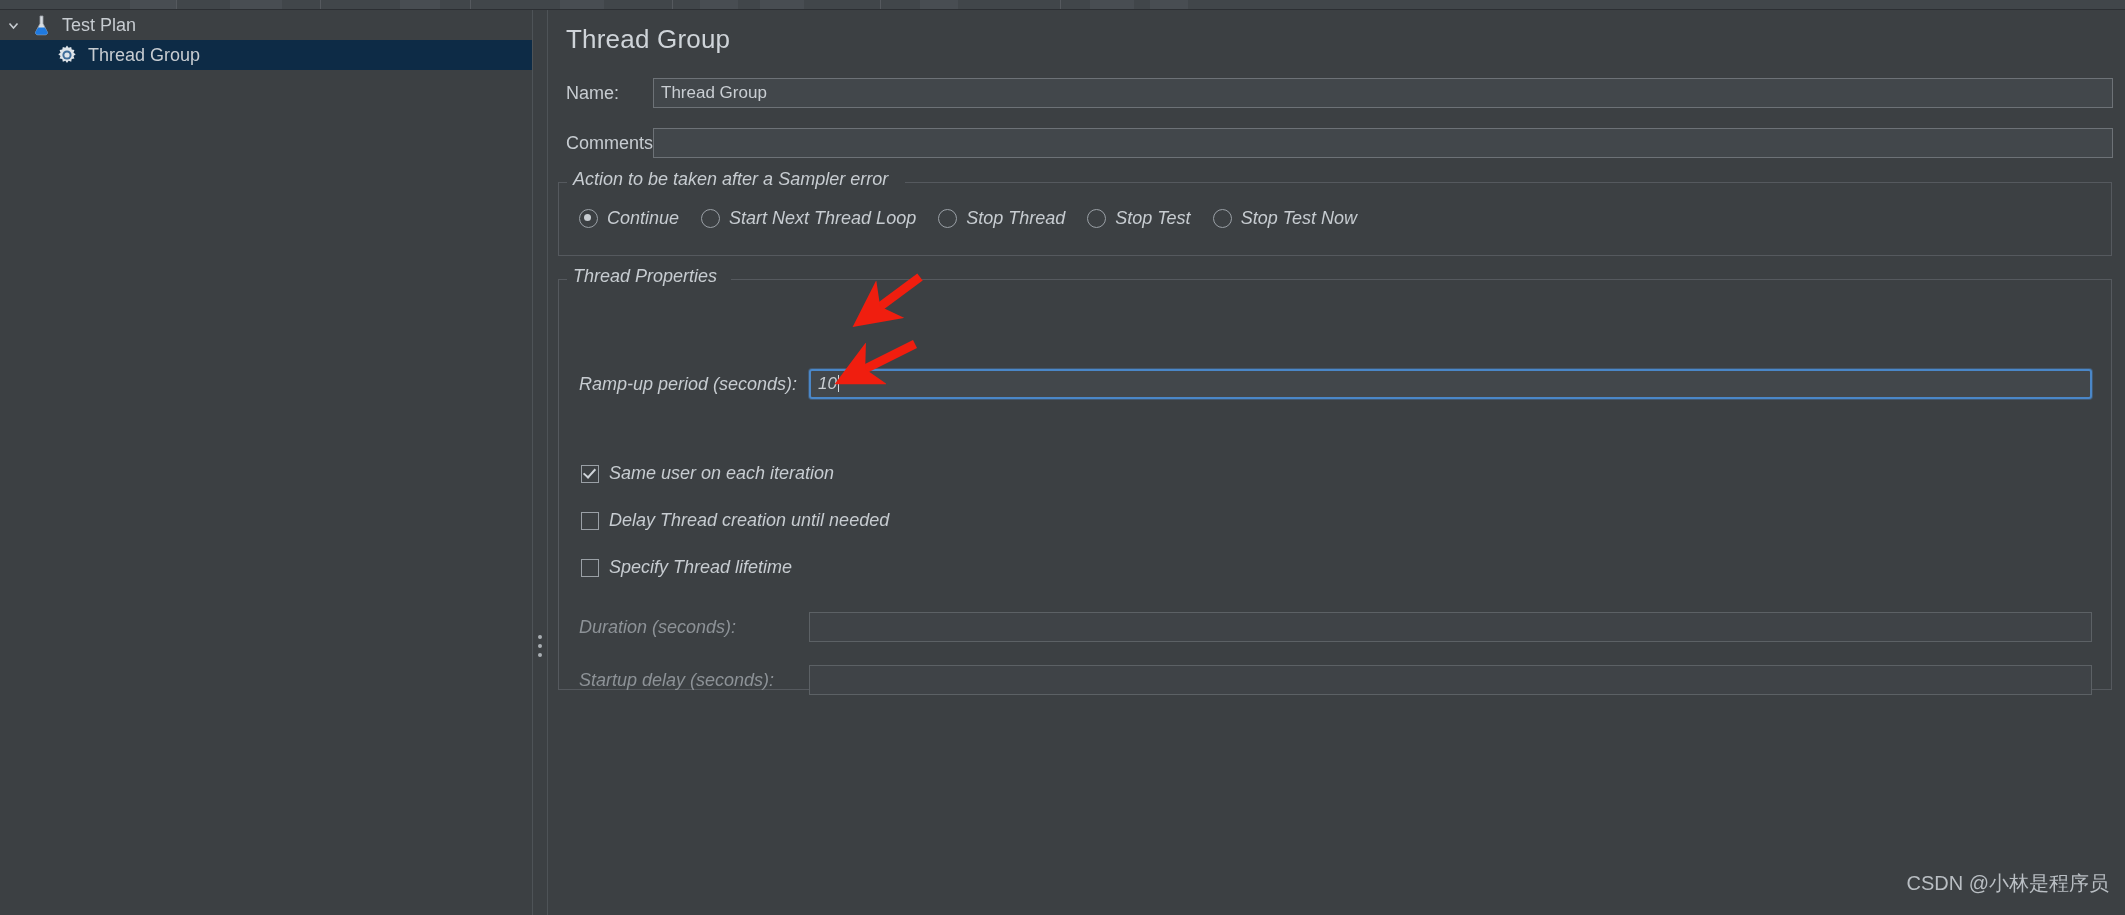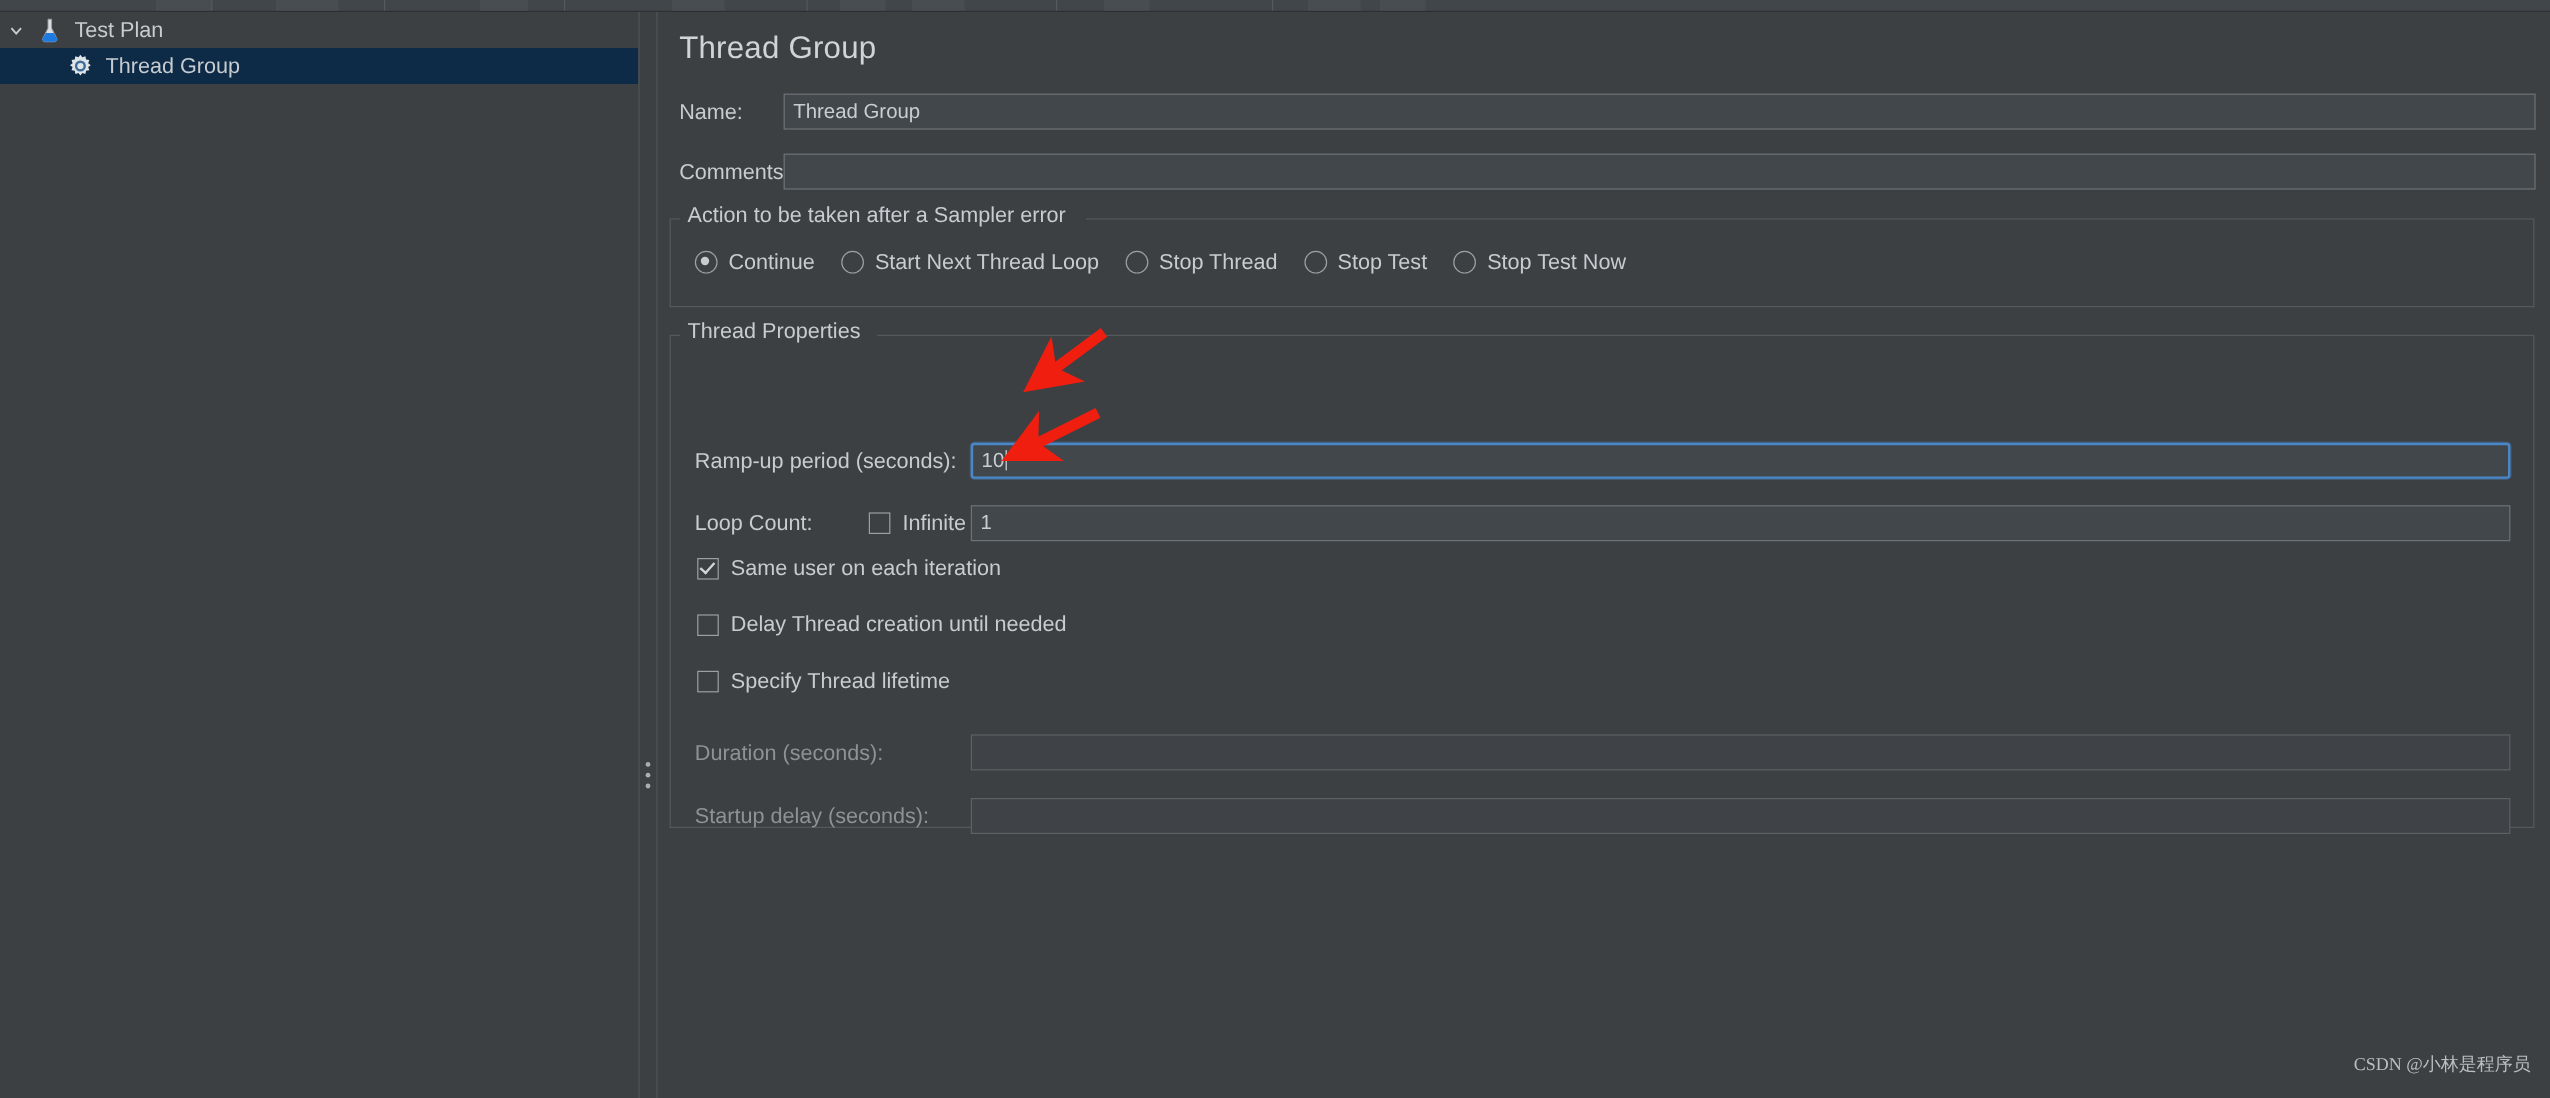--- a/index.html
+++ b/index.html
@@ -164,20 +164,21 @@
     background: #d2d7dc;
     vertical-align: -3px;
     margin-left: 1px;
   }
 
   
   .groupbox {
     position: absolute;
     border: 1px solid #55595e;
     border-top: none;
+    font-style: italic;
   }
   .gb-line-l, .gb-line-r {
     position: absolute;
     top: 0;
     height: 1px;
     background: #55595e;
   }
   .gb-title {
     position: absolute;
     top: -13px;
@@ -247,23 +248,23 @@
     left: 0; top: 0;
     width: 2125px; height: 915px;
     pointer-events: none;
   }
 
   
   #watermark {
     position: absolute;
     right: 16px;
     bottom: 18px;
-    font-size: 15px;
+    font-size: 20px;
     color: #b9bec3;
-    font-family: Liberation Serif, serif;
+    font-family: Liberation Sans, sans-serif;
     white-space: nowrap;
   }
 </style>
 </head>
 <body>
 
 <div id="toolbar-strip">
   <div class="tb-ghost" style="left:130px;width:46px;"></div>
   <div class="tb-sep" style="left:176px;"></div>
   <div class="tb-ghost" style="left:230px;width:52px;"></div>
@@ -375,28 +376,20 @@
     <div class="gb-line-l" style="left:0; width:8px;"></div>
     <div class="gb-line-r" style="left:172px; right:0;"></div>
     <div class="gb-title" style="left:8px;">Thread Properties</div>
 
 
     <div class="field-row" style="top:84px; left:0; width:1552px;">
       <span class="field-label" style="position:absolute;left:20px;">Ramp-up period (seconds):</span>
       <div class="txt focused" style="position:absolute;left:250px;width:1283px;"><span>10</span><span class="caret"></span></div>
     </div>
 
-    <div class="field-row" style="top:136px; left:0; width:1552px;">
-      <span class="field-label" style="position:absolute;left:20px;">Loop Count:</span>
-      <span class="check-item" style="position:absolute;left:165px;">
-        <span class="cbox"></span>
-        <span>Infinite</span>
-      </span>
-      <div class="txt" style="position:absolute;left:250px;width:1283px;">1</div>
-    </div>
 
     <span class="check-item" style="position:absolute;left:22px;top:184px;">
       <span class="cbox on"></span>
       <span>Same user on each iteration</span>
     </span>
 
     <span class="check-item" style="position:absolute;left:22px;top:231px;">
       <span class="cbox"></span>
       <span>Delay Thread creation until needed</span>
     </span>

